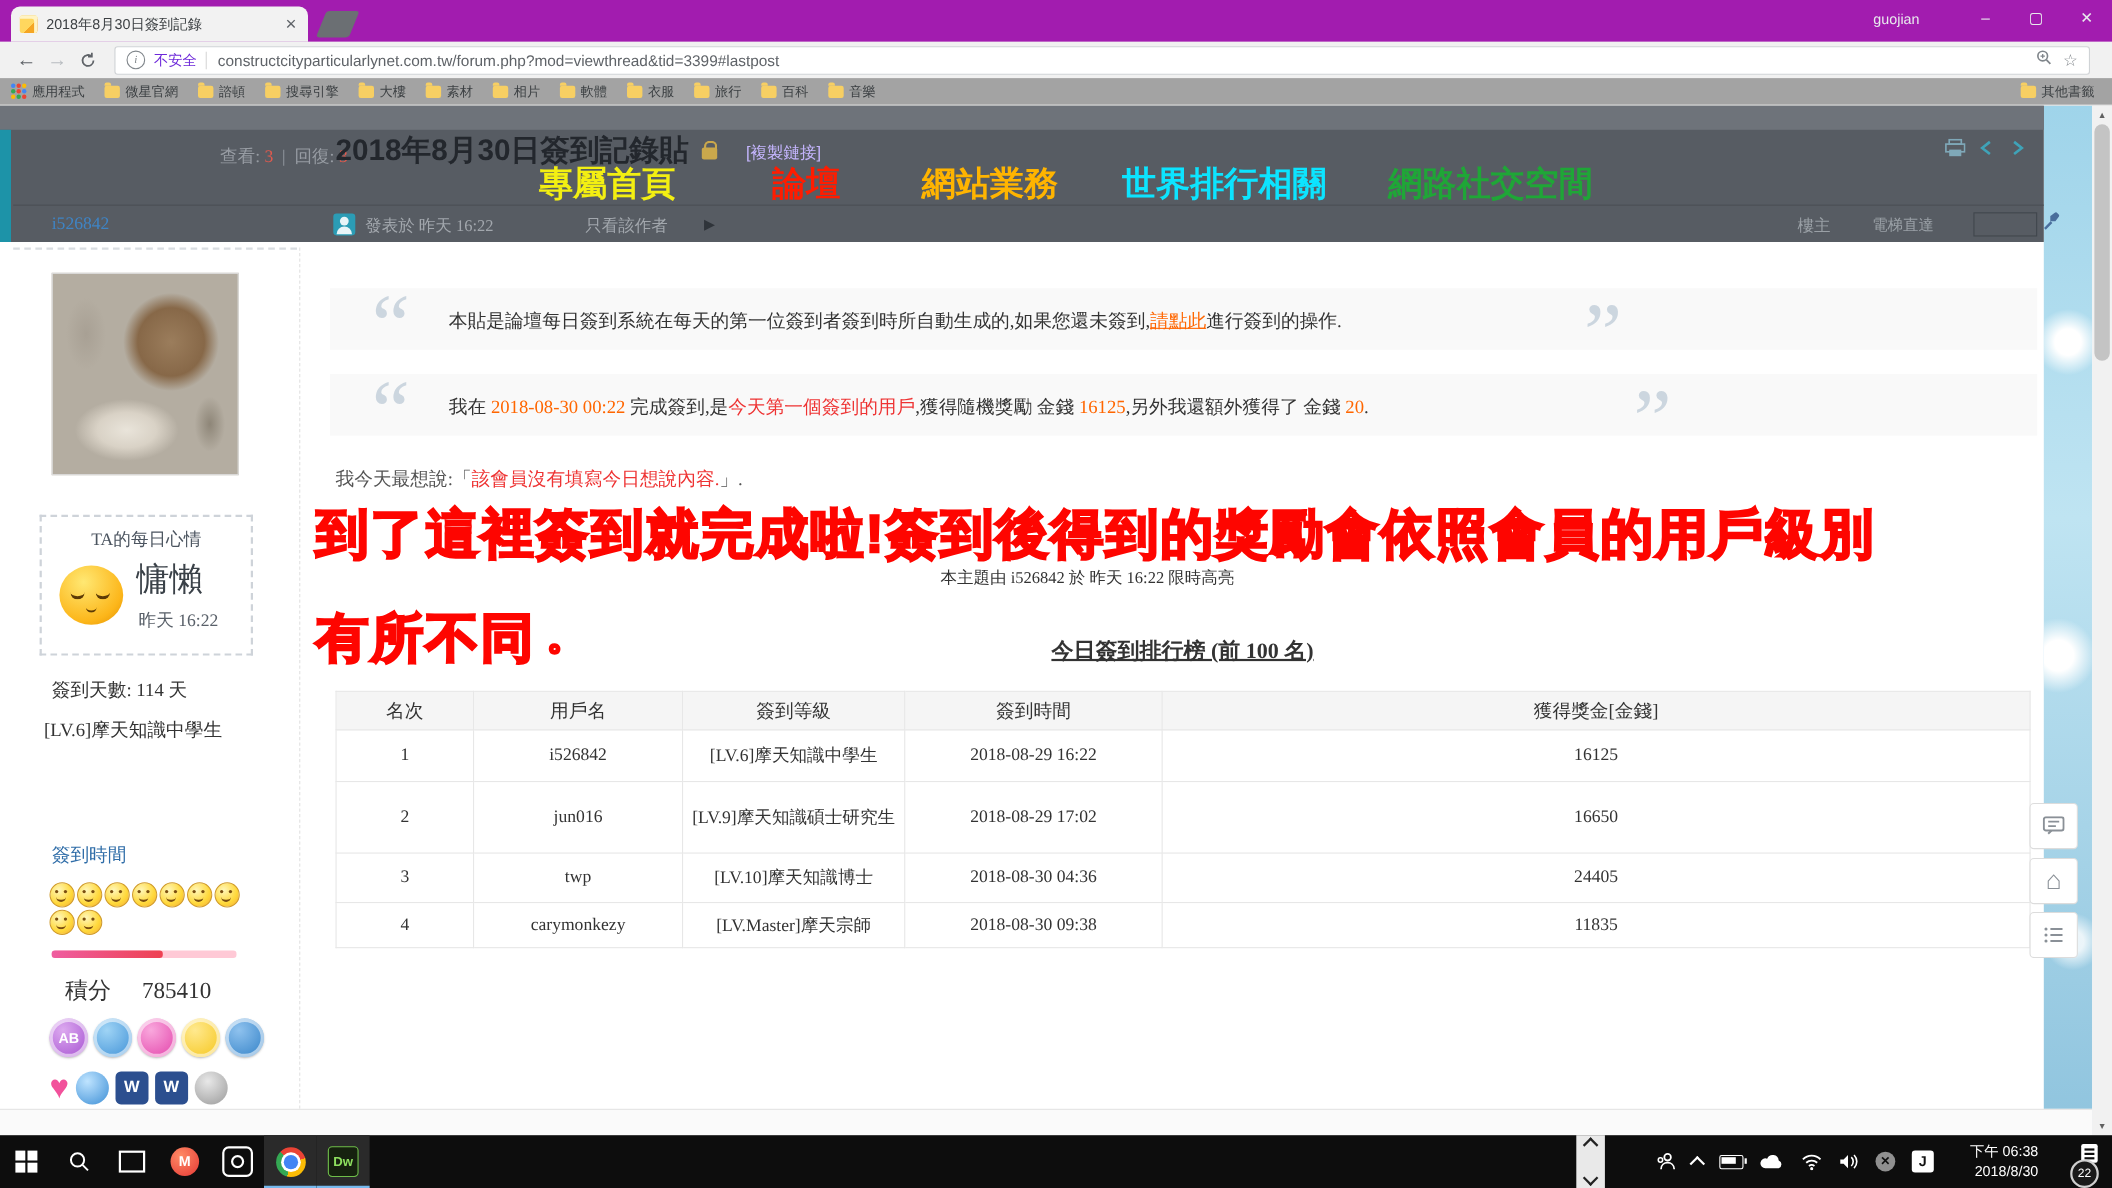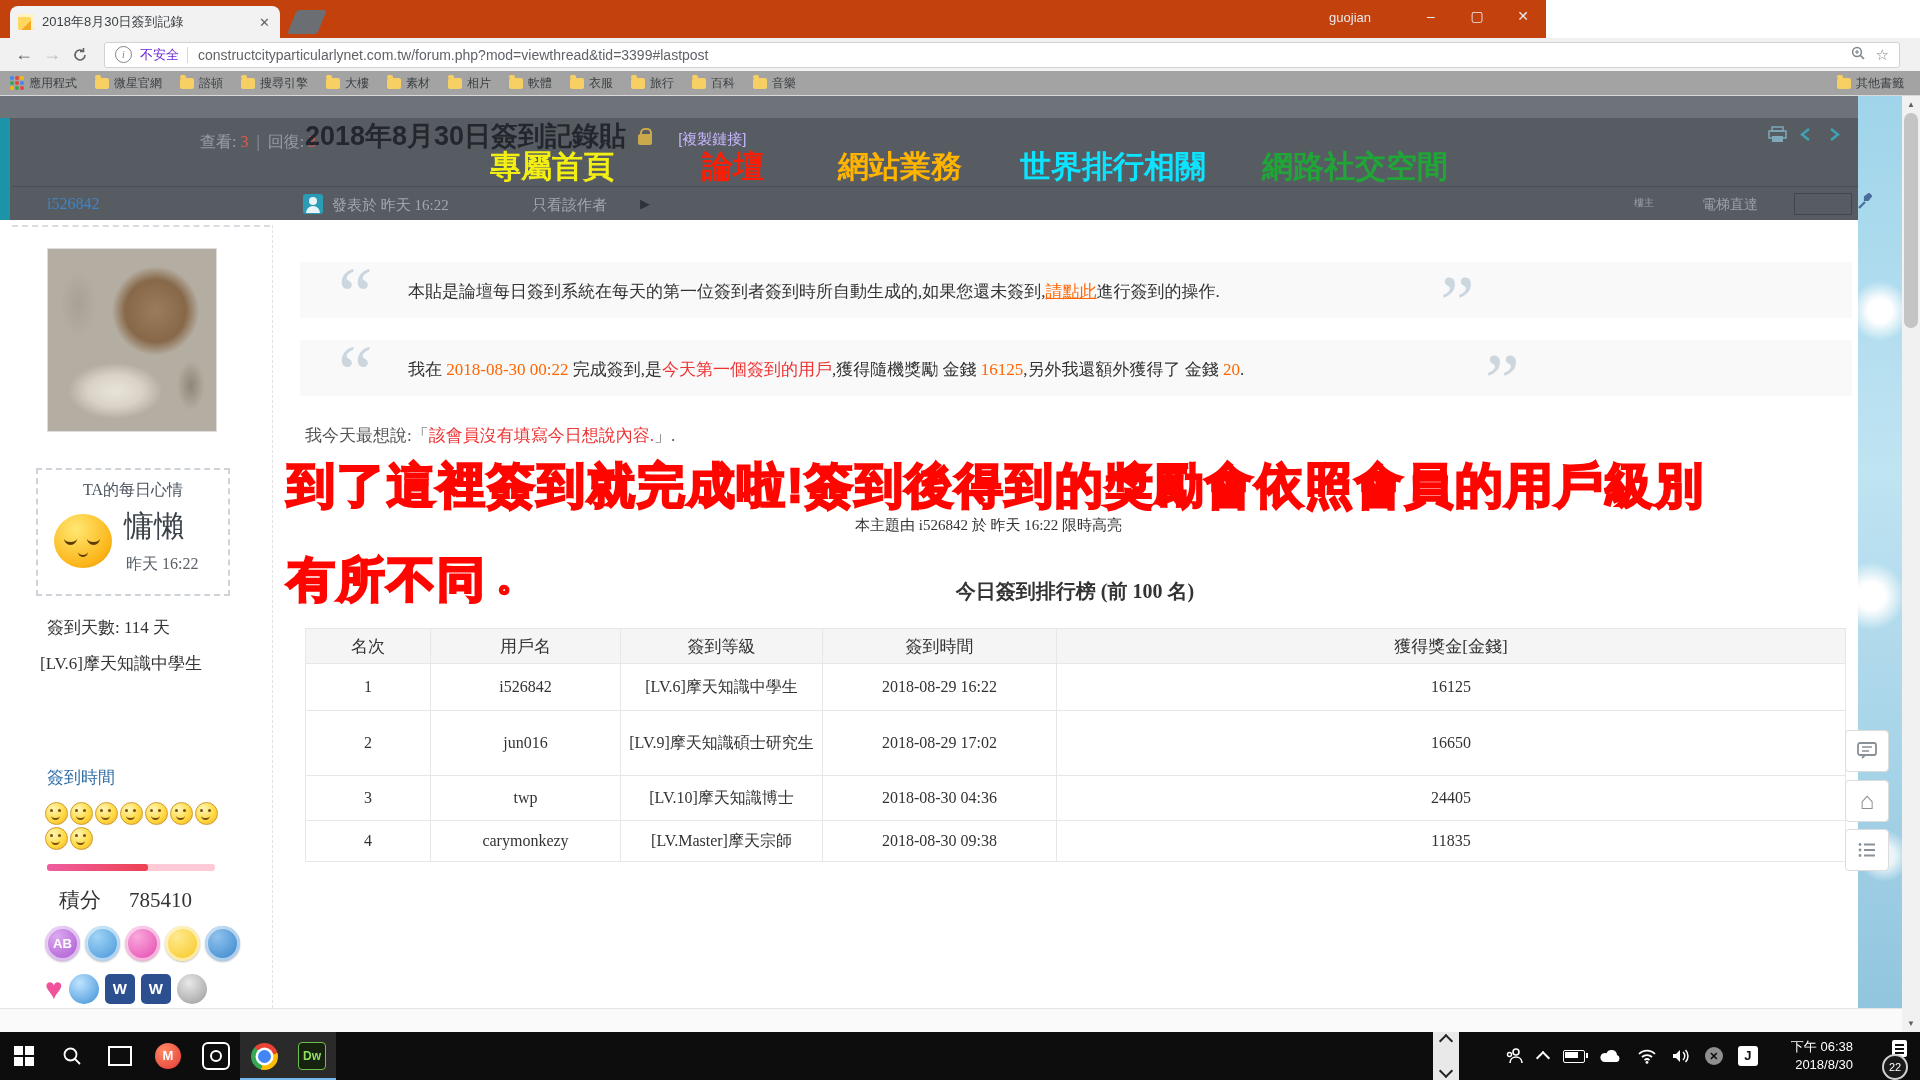--- a/index.html
+++ b/index.html
@@ -1,20 +1,20 @@
 <!DOCTYPE html>
 <html><head>
 <meta charset="utf-8">
 <style>
   html,body{margin:0;padding:0;background:#000;}
   #screen{position:relative;width:1920px;height:1080px;overflow:hidden;background:#fff;
           font-family:"Liberation Sans","DejaVu Sans",sans-serif;}
 
   
-  #tabstrip{position:absolute;left:0;top:0;width:1546px;height:38px;background:#c2410c;}
+  #tabstrip{position:absolute;left:0;top:0;width:1920px;height:38px;background:#a21caf;}
   #tab{position:absolute;left:10px;top:6px;width:270px;height:32px;background:#f2f2f2;
        border-radius:8px 8px 0 0;display:flex;align-items:center;padding:0 8px;box-sizing:border-box;}
   .favicon{width:16px;height:16px;border-radius:2px;background:linear-gradient(135deg,#ffd75e 60%,#f5a623 60%);
            box-shadow:inset -3px 3px 0 #fff3c4;flex:0 0 16px;}
   #tab .t{flex:1;margin-left:8px;font-size:13px;color:#3c4043;white-space:nowrap;overflow:hidden;}
   #tab .x{color:#5f6368;font-size:13px;padding:0 2px;}
   #newtab{position:absolute;left:292px;top:10px;width:30px;height:24px;background:#6b6f73;
           transform:skewX(-22deg);border-radius:3px;}
   #profile{position:absolute;right:175px;top:10px;color:#e8eaed;font-size:13px;}
   .winctl{position:absolute;top:0;width:46px;height:32px;color:#e8eaed;font-size:14px;
@@ -71,21 +71,21 @@
   #htools{position:absolute;left:1768px;top:30px;display:flex;gap:10px;}
   #htools svg{display:block;}
   #metaline{position:absolute;left:12px;top:90px;width:1846px;height:34px;border-top:1px solid #4a4f55;}
   #uname-top{position:absolute;left:35px;top:8px;font-size:16px;color:#3f84c4;}
   #poster-ic{position:absolute;left:291px;top:7px;width:20px;height:20px;border-radius:3px;background:#2b9cb5;}
   #poster-ic::before{content:"";position:absolute;left:6px;top:3px;width:8px;height:8px;border-radius:50%;background:#e8f4f7;}
   #poster-ic::after{content:"";position:absolute;left:3px;top:12px;width:14px;height:7px;border-radius:7px 7px 0 0;background:#e8f4f7;}
   #posttime{position:absolute;left:320px;top:9px;font-size:15px;color:#a2a7ad;}
   #viewauthor{position:absolute;left:520px;top:9px;font-size:15px;color:#a2a7ad;}
   #meta-arrow{position:absolute;left:628px;top:9px;font-size:13px;color:#2f343a;}
-  #floorlbl{position:absolute;left:1622px;top:9px;font-size:10px;color:#9aa0a6;}
+  #floorlbl{position:absolute;left:1622px;top:9px;font-size:15px;color:#9aa0a6;}
   #elevlbl{position:absolute;left:1690px;top:9px;font-size:14px;color:#9aa0a6;}
   #elev-in{position:absolute;left:1782px;top:6px;width:52px;height:18px;background:transparent;
            border:1px solid #41464d;}
   #wrench{position:absolute;left:1844px;top:6px;}
 
   
   #side-dash-top{position:absolute;left:12px;top:129px;width:258px;border-top:2px dashed #d9dde1;}
   #side-dash-v{position:absolute;left:272px;top:129px;height:783px;border-left:1px dashed #e2e2e2;}
   #avatar{position:absolute;left:47px;top:152px;width:168px;height:182px;border:1px solid #ddd;
           background:
@@ -143,21 +143,21 @@
   .lnk-org{color:#f60;text-decoration:underline;}
   .org{color:#f60;} .red{color:#e33;}
   #sayline{position:absolute;left:305px;top:328px;font-size:17px;color:#555;}
   .red-anno{position:absolute;color:#fe0500;font-weight:bold;font-size:48px;letter-spacing:2px;
             font-family:"Liberation Sans",sans-serif;-webkit-text-stroke:2.4px #fe0500;white-space:nowrap;}
   #anno1{left:287px;top:358px;}
   #anno2{left:287px;top:452px;text-align:right;}
   #anno2 .period{font-size:34px;-webkit-text-stroke:2px #fe0500;vertical-align:6px;margin-left:10px;}
   #hlnote{position:absolute;left:855px;top:420px;font-size:15px;color:#333;}
   #tbltitle{position:absolute;left:305px;top:482px;width:1540px;text-align:center;font-size:20px;
-            font-weight:bold;color:#333;}
+            font-weight:bold;color:#333;text-decoration:underline;}
   #ranktbl{position:absolute;left:305px;top:532px;width:1540px;border-collapse:collapse;
            font-size:16px;color:#333;table-layout:fixed;}
   #ranktbl th,#ranktbl td{border:1px solid #e7e7e7;text-align:center;vertical-align:middle;font-weight:normal;padding:0 6px;}
   #ranktbl thead th{background:#f5f5f5;height:34px;font-size:17px;}
   #ranktbl tr.r0 td{height:46px;} #ranktbl tr.r1 td{height:64px;}
   #ranktbl tr.r2 td{height:44px;} #ranktbl tr.r3 td{height:40px;}
 
   .fbtn{position:absolute;left:1845px;width:42px;height:40px;background:#fff;border:1px solid #dcdcdc;
         border-radius:4px;display:flex;align-items:center;justify-content:center;color:#8a9097;}
   #fbtn1{top:634px;} #fbtn2{top:684px;font-size:24px;line-height:20px;} #fbtn3{top:733px;}

